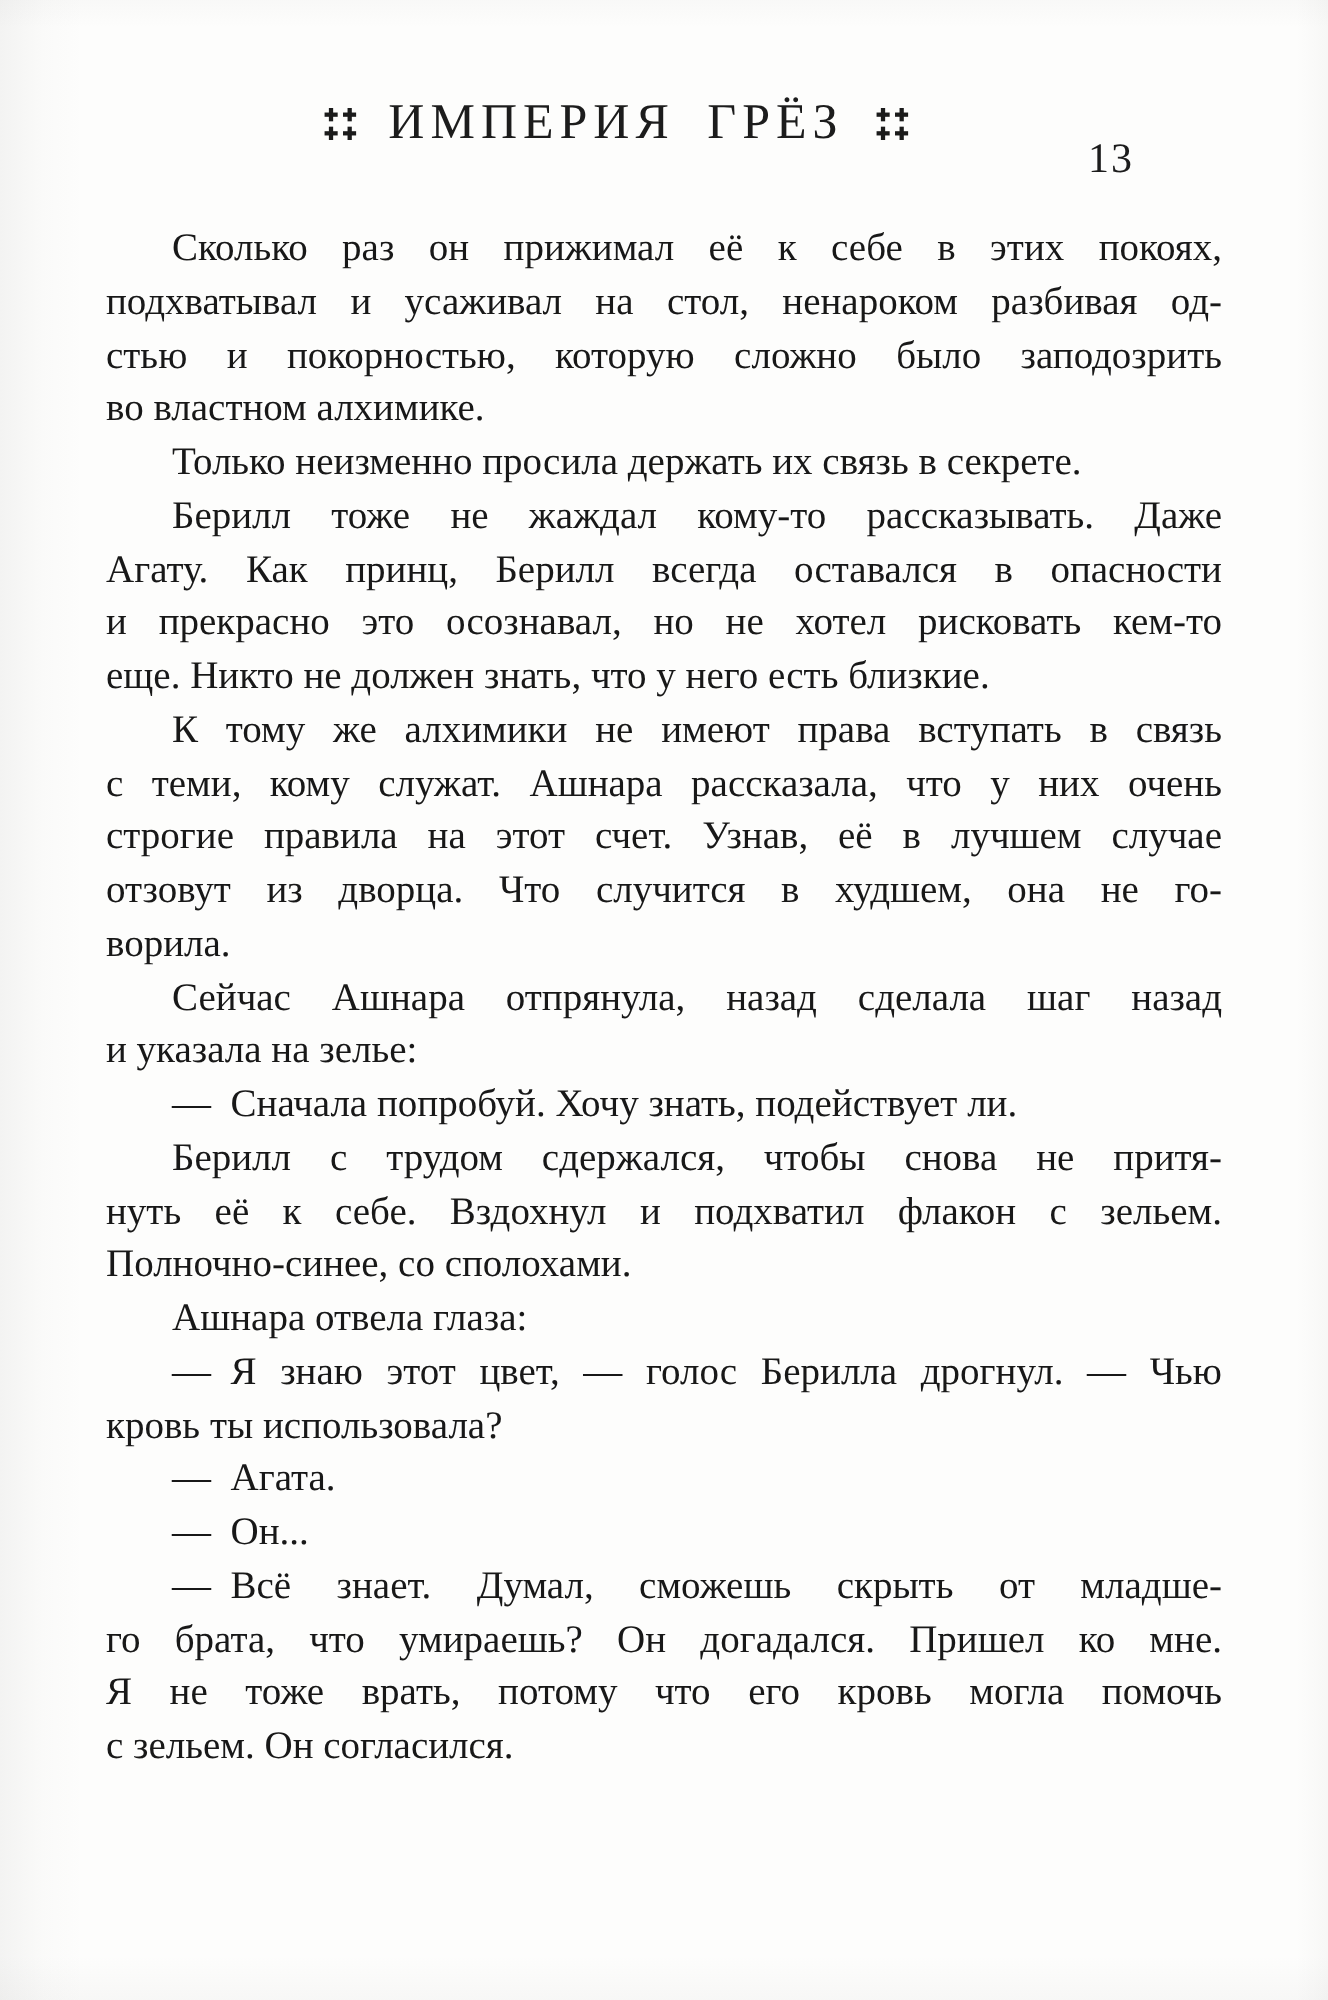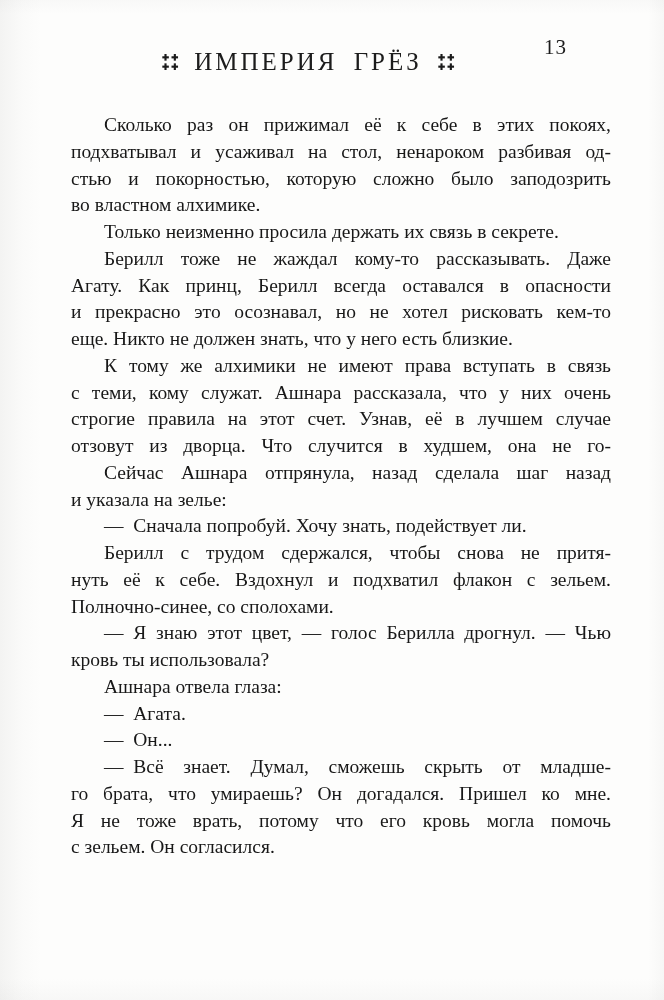--- a/index.html
+++ b/index.html
@@ -27,38 +27,37 @@
   .title-text{
     font-size:25px;
     letter-spacing:3px;
     word-spacing:7px;
     color:#1c1c1c;
   }
   .orn{display:inline-block;line-height:0;}
   .orn svg{width:16px;height:16px;display:block;}
   .page-number{
     position:absolute;
-    left:544px;top:35px;
+    left:544px;top:67px;
     font-size:21px;
     letter-spacing:1px;
     color:#1c1c1c;
   }
   .body-text{
     position:absolute;
     left:53px;top:112px;
     width:558px;
     font-size:19.5px;
     line-height:26.75px;
     color:#181818;
   }
   .para{margin:0;}
   .line{
     text-align:justify;
     text-align-last:justify;
-    margin-left:18px;
   }
   .line.first{text-indent:33px;}
   .line.last{text-align-last:left;}
 </style>
 </head>
 <body>
 
 <div class="page">
 
   <div class="running-title">
@@ -121,39 +120,40 @@
         <div class="line first">Берилл тоже не жаждал кому-то рассказывать. Даже</div>
         <div class="line">Агату. Как принц, Берилл всегда оставался в опасности</div>
         <div class="line">и прекрасно это осознавал, но не хотел рисковать кем-то</div>
         <div class="line last">еще. Никто не должен знать, что у него есть близкие.</div>
       </div>
       <div class="para">
         <div class="line first">К тому же алхимики не имеют права вступать в связь</div>
         <div class="line">с теми, кому служат. Ашнара рассказала, что у них очень</div>
         <div class="line">строгие правила на этот счет. Узнав, её в лучшем случае</div>
         <div class="line">отзовут из дворца. Что случится в худшем, она не го-</div>
+        <div class="line last">ворила.</div>
       </div>
       <div class="para">
         <div class="line first">Сейчас Ашнара отпрянула, назад сделала шаг назад</div>
         <div class="line last">и указала на зелье:</div>
       </div>
       <div class="para">
         <div class="line first last">— Сначала попробуй. Хочу знать, подействует ли.</div>
       </div>
       <div class="para">
         <div class="line first">Берилл с трудом сдержался, чтобы снова не притя-</div>
         <div class="line">нуть её к себе. Вздохнул и подхватил флакон с зельем.</div>
         <div class="line last">Полночно-синее, со сполохами.</div>
       </div>
       <div class="para">
+        <div class="line first last">Ашнара отвела глаза:</div>
+      </div>
+      <div class="para">
         <div class="line first">— Я знаю этот цвет, — голос Берилла дрогнул. — Чью</div>
         <div class="line last">кровь ты использовала?</div>
-      </div>
-      <div class="para">
-        <div class="line first last">Ашнара отвела глаза:</div>
       </div>
       <div class="para">
         <div class="line first last">— Агата.</div>
       </div>
       <div class="para">
         <div class="line first last">— Он...</div>
       </div>
       <div class="para">
         <div class="line first">— Всё знает. Думал, сможешь скрыть от младше-</div>
         <div class="line">го брата, что умираешь? Он догадался. Пришел ко мне.</div>

